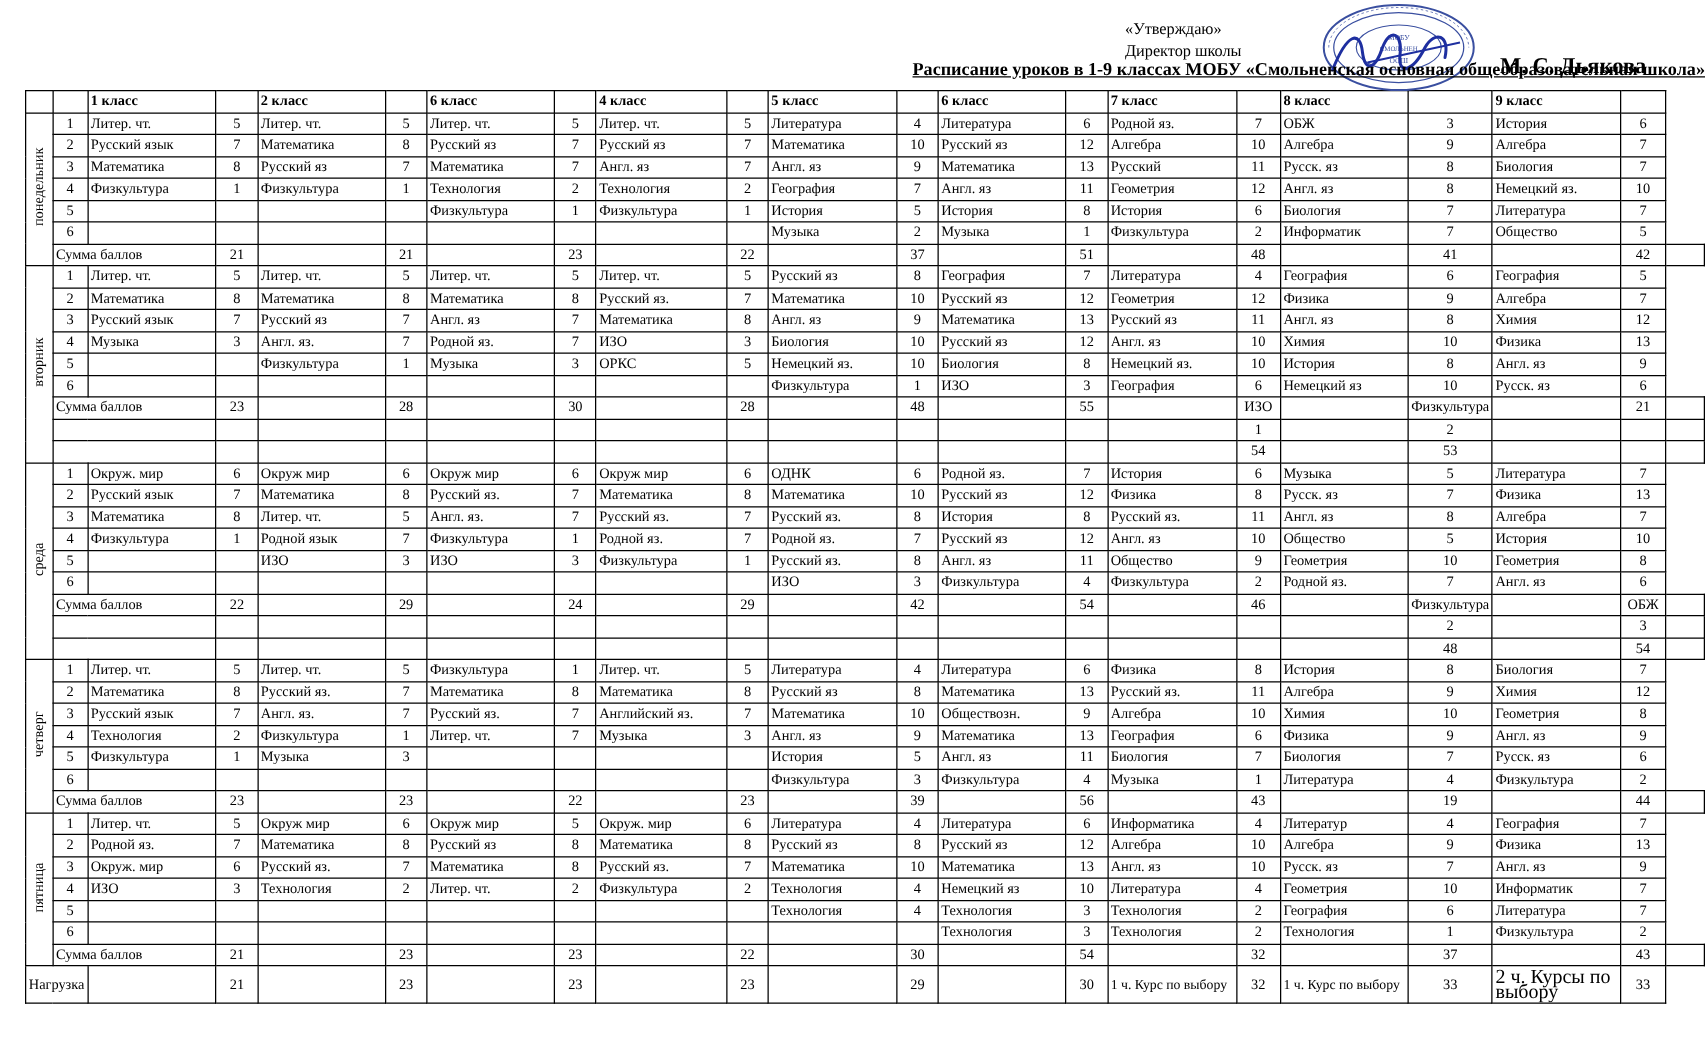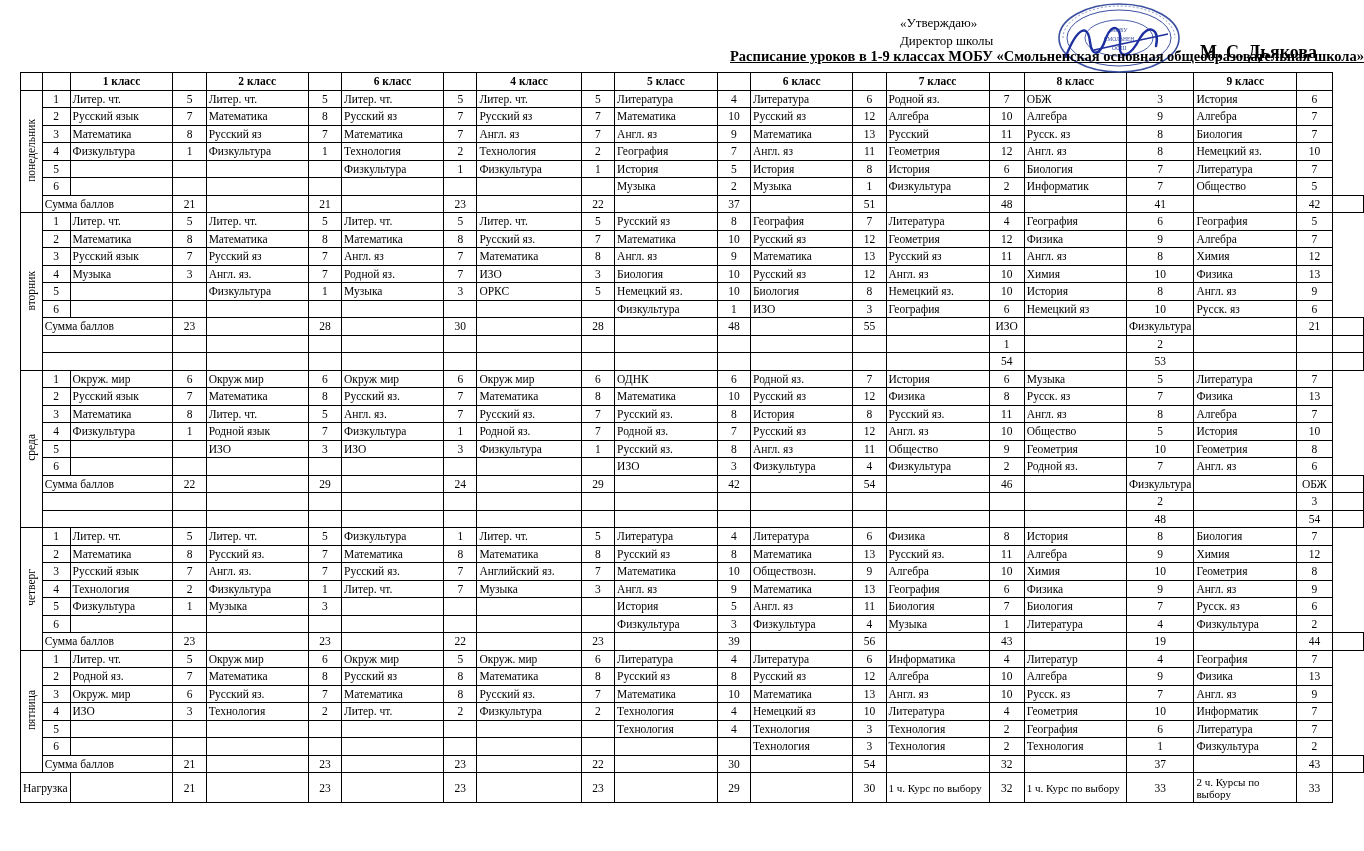--- a/index.html
+++ b/index.html
@@ -78,21 +78,21 @@
   }
   td.day span{
     display:inline-block;
     writing-mode:vertical-rl;
     transform:rotate(180deg);
     line-height:13px;
   }
   td.num{width:18px;text-align:center;}
   td.subj{width:105px;}
   td.score{width:32px;text-align:center;}
-  td.clshead{text-align:center;font-weight:bold;font-size:12px;}
+  td.clshead{font-weight:bold;font-size:12px;}
   td.sumlabel{font-size:12px;}
   td.sum{text-align:center;}
 </style>
 </head>
 <body>
 
 <div class="header">
   <div class="approve">
     <div class="line1">«Утверждаю»</div>
     <div class="line2">Директор школы</div>
@@ -998,17 +998,17 @@
         <td class="subj" style="white-space: normal; font-size: 11px; line-height: 12px;"></td>
         <td class="score">23</td>
         <td class="subj" style="white-space: normal; font-size: 11px; line-height: 12px;"></td>
         <td class="score">29</td>
         <td class="subj" style="white-space: normal; font-size: 11px; line-height: 12px;"></td>
         <td class="score">30</td>
         <td class="subj" style="white-space: normal; font-size: 11px; line-height: 12px;">1 ч. Курс по выбору</td>
         <td class="score">32</td>
         <td class="subj" style="white-space: normal; font-size: 11px; line-height: 12px;">1 ч. Курс по выбору</td>
         <td class="score">33</td>
-        <td class="subj" style="white-space: normal; font-size: 11px; line-height: 12px;">2 ч. Курсы по выбору</td>
+        <td class="subj" style="white-space: normal; font-size: 16px; line-height: 12px;">2 ч. Курсы по выбору</td>
         <td class="score">33</td>
       </tr>
     </tbody>
 </table>
 
 </body></html>

